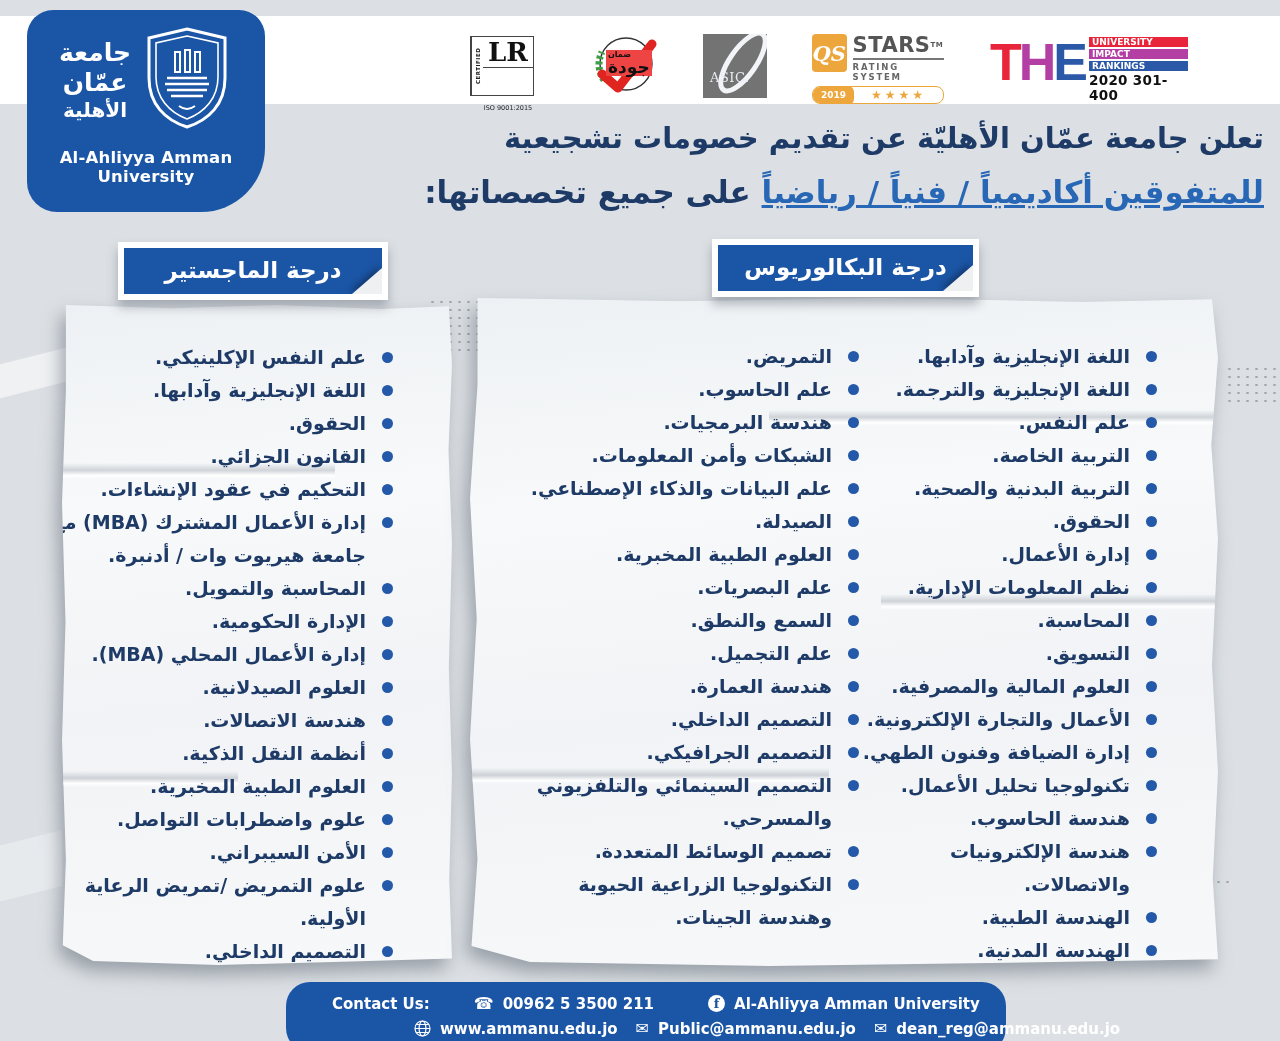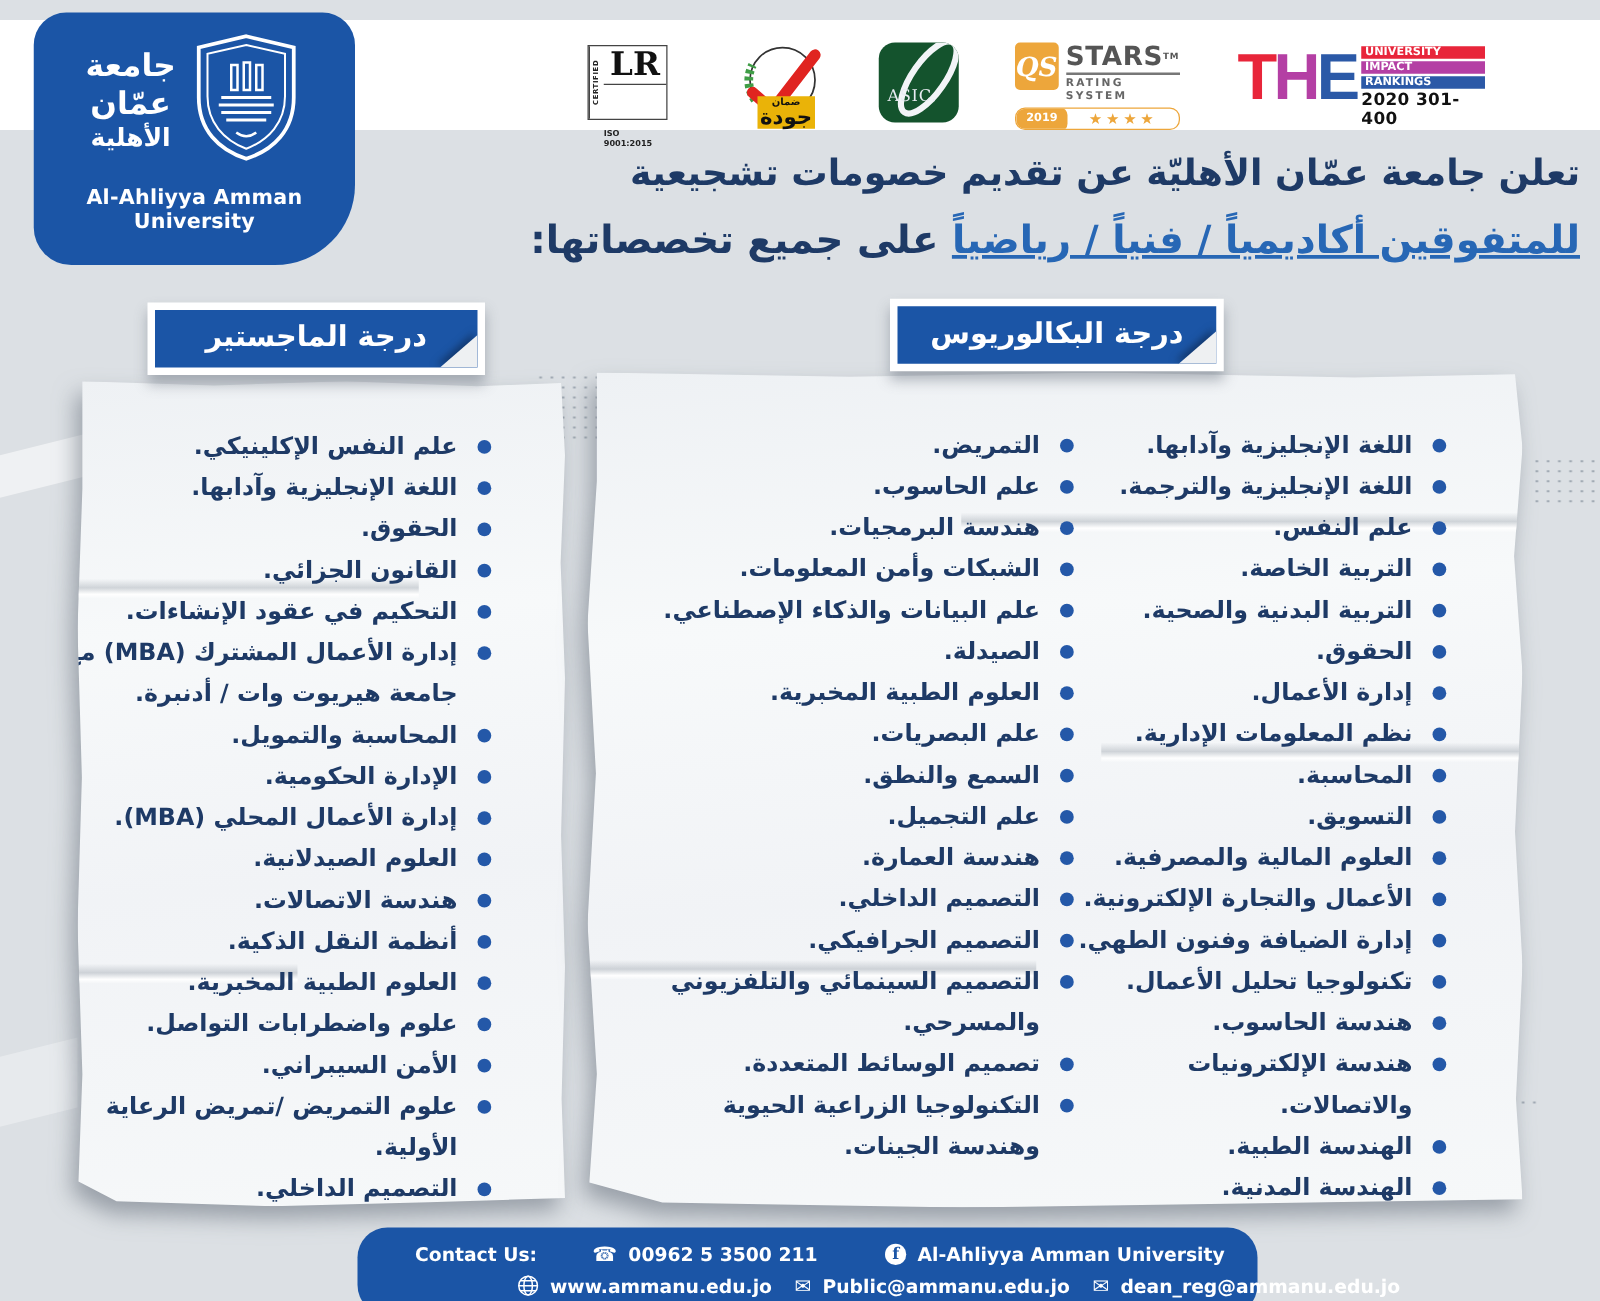--- a/index.html
+++ b/index.html
@@ -6,41 +6,41 @@
   body{
     width:1280px;height:1041px;position:relative;overflow:hidden;
     background:#dce0e4;font-family:"DejaVu Sans", sans-serif;
   }
   
   .white-band{position:absolute;top:16px;left:0;right:0;height:88px;background:#ffffff;}
   .dots{position:absolute;background-image:radial-gradient(#97a1ab 1.1px, transparent 1.3px);background-size:9px 8px;opacity:.85;}
   .ribbon-bg{position:absolute;background:rgba(255,255,255,.55);}
   
   .logo-box{
-    position:absolute;left:27px;top:10px;width:257px;height:202px;
+    position:absolute;left:27px;top:10px;width:238px;height:202px;
     background:#1b55a6;border-radius:26px 26px 64px 30px;z-index:5;
     color:#fff;
   }
   .logo-inner{display:flex;justify-content:center;align-items:center;gap:10px;padding-top:16px;}
   .calli{direction:rtl;text-align:center;font-weight:bold;line-height:30px;font-size:25px;}
   .calli .small{font-size:20px;line-height:24px;}
   .logo-en{position:absolute;left:0;right:0;bottom:26px;text-align:center;font-weight:bold;font-size:16.5px;letter-spacing:.2px;}
   
   .badges{position:absolute;top:30px;left:460px;right:20px;height:70px;z-index:4;}
   .lr-badge{position:absolute;left:10px;top:6px;width:62px;height:58px;border:1px solid #444;background:#fff;display:flex;}
   .lr-side{width:11px;border-right:1px solid #444;font-size:5.5px;font-weight:bold;color:#222;
     writing-mode:vertical-rl;transform:rotate(180deg);text-align:center;letter-spacing:.5px;display:flex;align-items:center;justify-content:center;}
   .lr-main{flex:1;display:flex;flex-direction:column;}
   .lr-glyph{flex:1;display:flex;align-items:center;justify-content:center;font-family:"DejaVu Serif",serif;font-size:26px;font-weight:bold;color:#111;border-bottom:1px solid #444;}
-  .lr-iso{height:13px;font-size:6.5px;font-weight:bold;color:#222;display:flex;align-items:center;justify-content:center;margin-top:36px;}
+  .lr-iso{height:13px;font-size:6.5px;font-weight:normal;color:#222;display:flex;align-items:center;justify-content:center;margin-top:36px;}
   .jawda{position:absolute;left:130px;top:0;width:72px;height:72px;}
-  .jawda-center{position:absolute;left:16px;top:20px;background:#eab308;padding:0 2px;text-align:center;z-index:2;margin-top:27px;}
+  .jawda-center{position:absolute;left:16px;top:20px;background:#ef4444;padding:0 2px;z-index:2;}
   .jawda-main{font-size:17px;font-weight:bold;color:#111;line-height:17px;}
   .jawda-top{font-size:8px;font-weight:bold;color:#111;line-height:9px;}
-  .asic{position:absolute;left:243px;top:4px;width:64px;height:64px;background:#14532d;border-radius:13px;overflow:hidden;}
+  .asic{position:absolute;left:243px;top:4px;width:64px;height:64px;background:#737373;border-radius:0;overflow:hidden;}
   .asic-label{position:absolute;left:7px;top:36px;color:#e8ecf2;font-family:"DejaVu Serif",serif;font-size:13px;letter-spacing:.5px;}
   .qs{position:absolute;left:352px;top:4px;width:132px;height:64px;}
   .qs-row{display:flex;gap:6px;}
   .qs-sq{width:38px;height:38px;background:#eda63b;border-radius:4px;display:flex;align-items:center;justify-content:center;
     color:#fff;font-family:"DejaVu Serif",serif;font-size:21px;font-style:italic;font-weight:bold;}
   .qs-right{display:flex;flex-direction:column;}
   .qs-stars-word{font-size:21px;font-weight:bold;color:#555;line-height:22px;letter-spacing:.5px;}
   .qs-tm{font-size:7px;vertical-align:top;color:#555;}
   .qs-rating{font-size:8.5px;font-weight:bold;color:#666;letter-spacing:1.8px;border-top:2px solid #777;margin-top:2px;padding-top:2px;}
   .qs-pill{margin-top:4px;height:16px;border:1.5px solid #eda63b;border-radius:8px;display:flex;align-items:center;overflow:hidden;}

